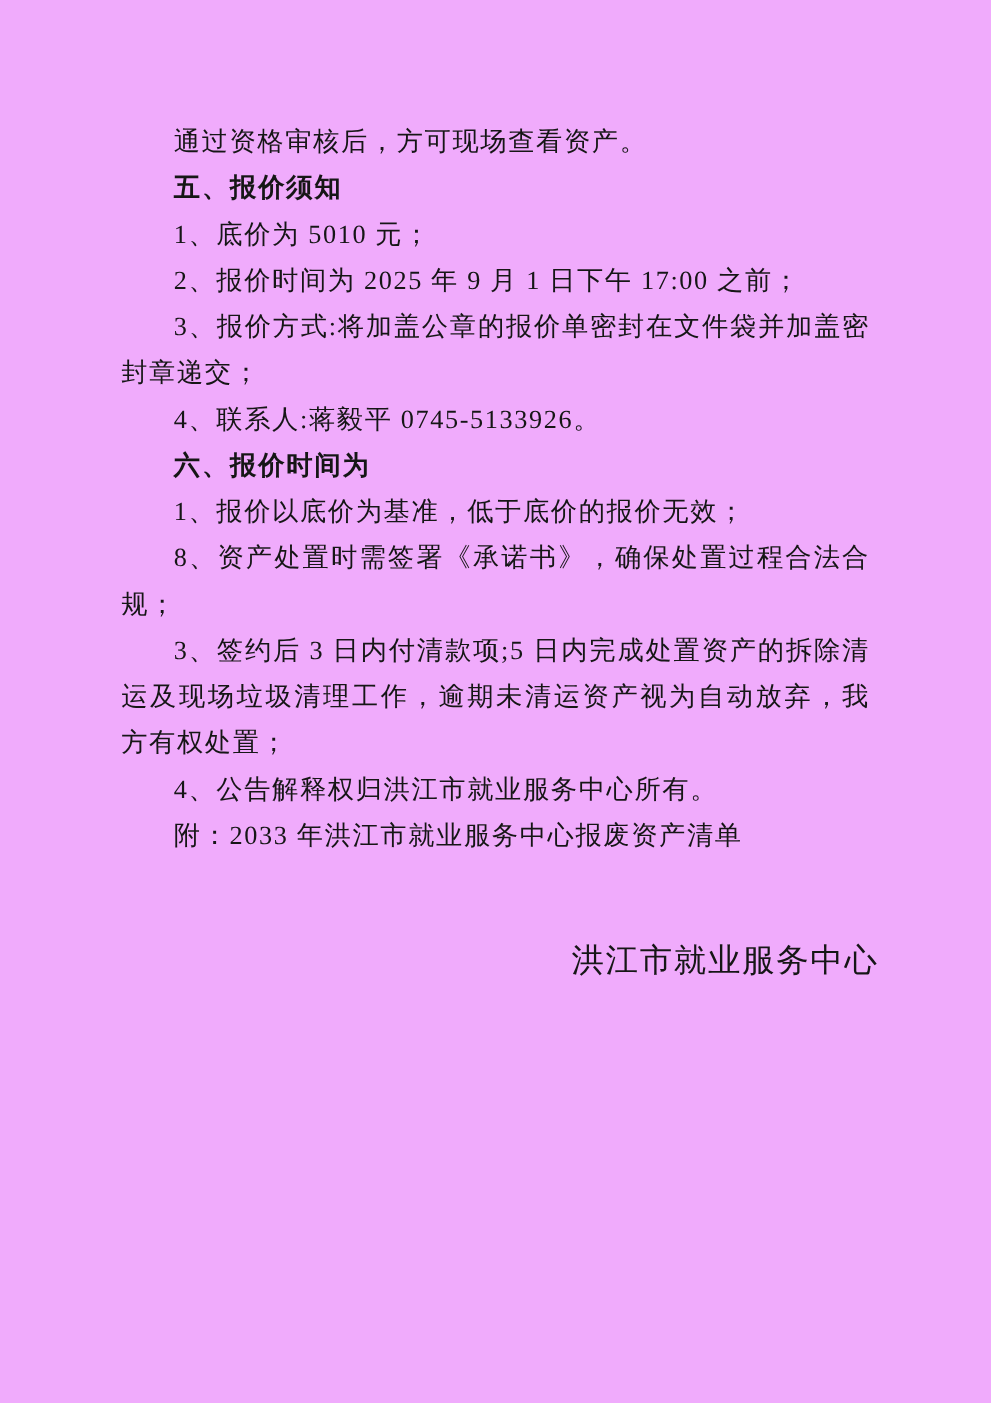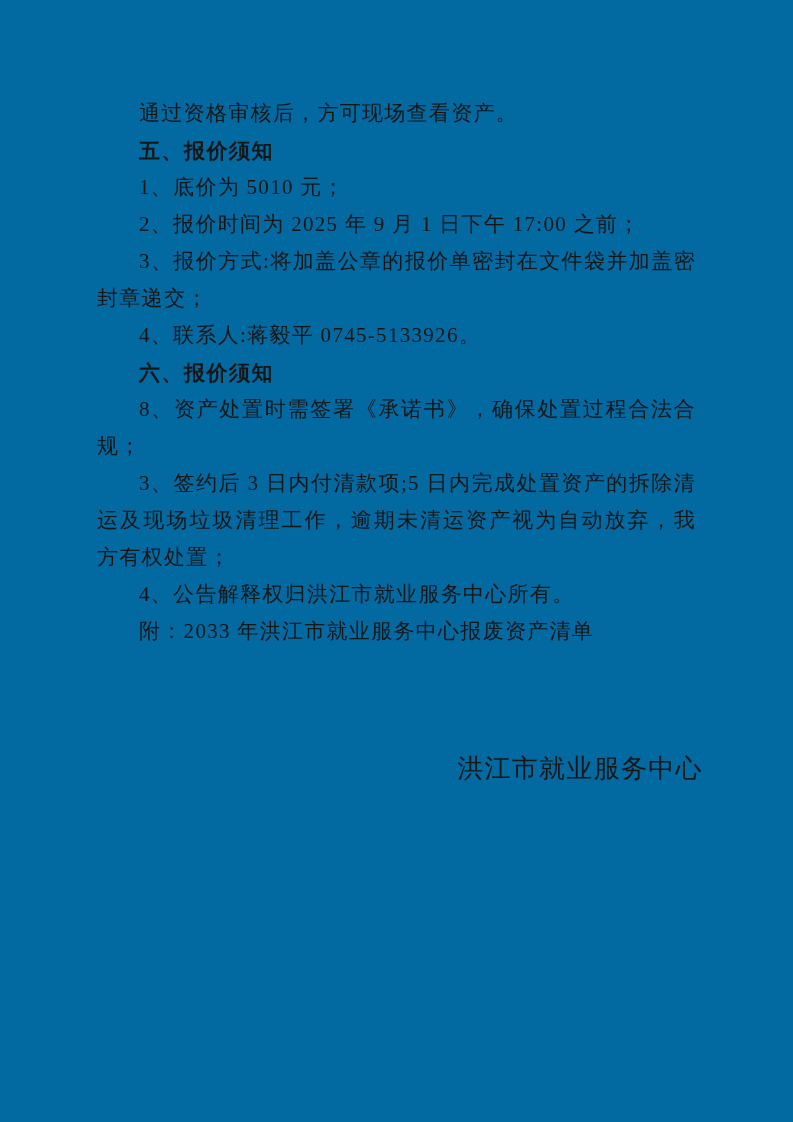--- a/index.html
+++ b/index.html
@@ -4,21 +4,21 @@
 <style>
   html, body {
     margin: 0;
     padding: 0;
     background: #ffffff;
   }
   .page {
     position: relative;
     width: 793px;
     height: 1122px;
-    background: #0369a1;
+    background: #f0abfc;
     overflow: hidden;
     font-family: "Liberation Serif", "DejaVu Serif", serif;
     color: #161616;
   }
   .content {
     position: absolute;
     top: 95px;
     left: 97px;
     width: 599px;
     font-size: 21px;
@@ -53,21 +53,22 @@
 
 <div class="page">
 
   <div class="content">
     <p class="body">通过资格审核后，方可现场查看资产。</p>
     <p class="heading">五、报价须知</p>
     <p class="body">1、底价为 5010 元；</p>
     <p class="body">2、报价时间为 2025 年 9 月 1 日下午 17:00 之前；</p>
     <p class="body">3、报价方式:将加盖公章的报价单密封在文件袋并加盖密封章递交；</p>
     <p class="body">4、联系人:蒋毅平 0745-5133926。</p>
-    <p class="heading">六、报价须知</p>
+    <p class="heading">六、报价时间为</p>
+    <p class="body">1、报价以底价为基准，低于底价的报价无效；</p>
     <p class="body">8、资产处置时需签署《承诺书》，确保处置过程合法合规；</p>
     <p class="body">3、签约后 3 日内付清款项;5 日内完成处置资产的拆除清运及现场垃圾清理工作，逾期未清运资产视为自动放弃，我方有权处置；</p>
     <p class="body">4、公告解释权归洪江市就业服务中心所有。</p>
     <p class="body">附：2033 年洪江市就业服务中心报废资产清单</p>
   </div>
 
   <div class="signature">
     <div>洪江市就业服务中心</div>
   </div>
 

